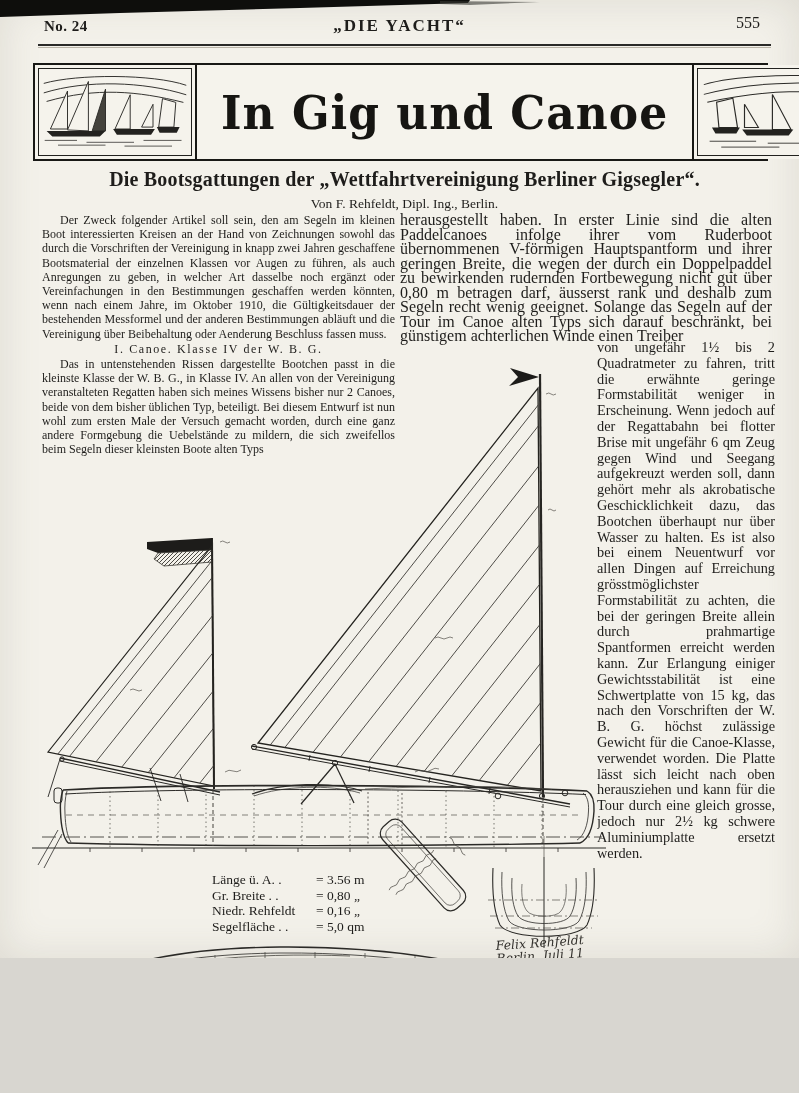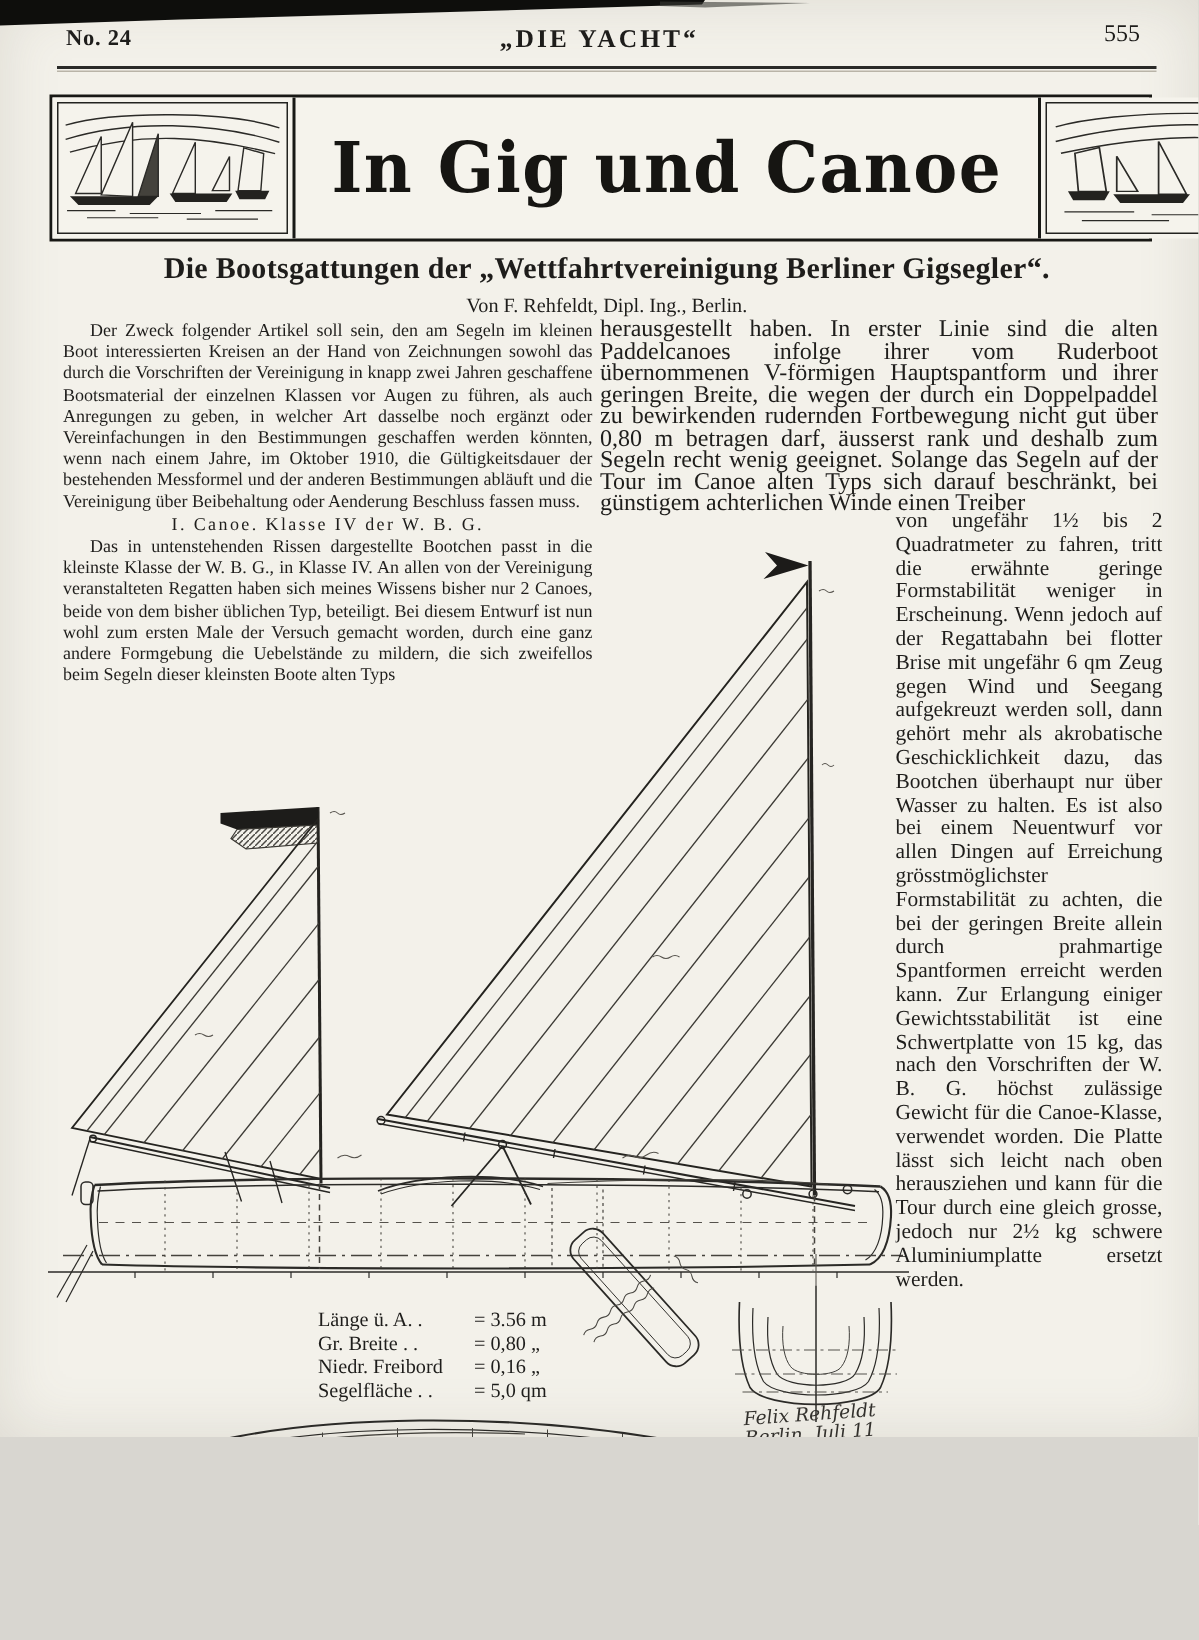--- a/index.html
+++ b/index.html
@@ -295,21 +295,21 @@
     <rect x="118" y="640" width="60" height="16" stroke="#55524c" stroke-width=".7" fill="none"></rect>
     <rect x="440" y="638" width="58" height="14" stroke="#55524c" stroke-width=".7" fill="none"></rect>
     <line x1="332" y1="620" x2="332" y2="660" stroke="#2b2a27" stroke-width="1"></line>
     <line x1="340" y1="620" x2="340" y2="660" stroke="#2b2a27" stroke-width="1"></line>
     <path d="M20,683 H545" stroke="#8a867c" stroke-width=".7"></path>
   </svg>
 
   <div class="abs dims">
     <div><span class="lab">Länge ü. A. .</span><span>= 3.56 m</span></div>
     <div><span class="lab">Gr. Breite . .</span><span>= 0,80 „</span></div>
-    <div><span class="lab">Niedr. Freibord</span><span>= 0,16 „</span></div>
+    <div><span class="lab">Niedr. Rehfeldt</span><span>= 0,16 „</span></div>
     <div><span class="lab">Segelfläche . .</span><span>= 5,0 qm</span></div>
   </div>
 
   <div class="abs signature">
     <div>Felix Rehfeldt</div>
     <div>Berlin, Juli 11</div>
   </div>
 
   <div class="abs scale-cap">Massstab 1 : 30.</div>
 

